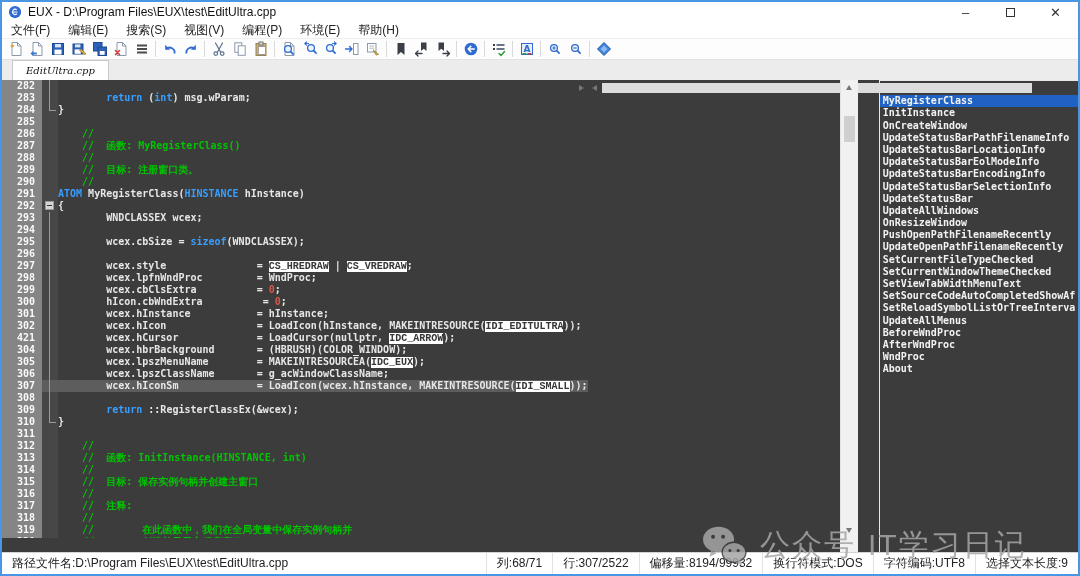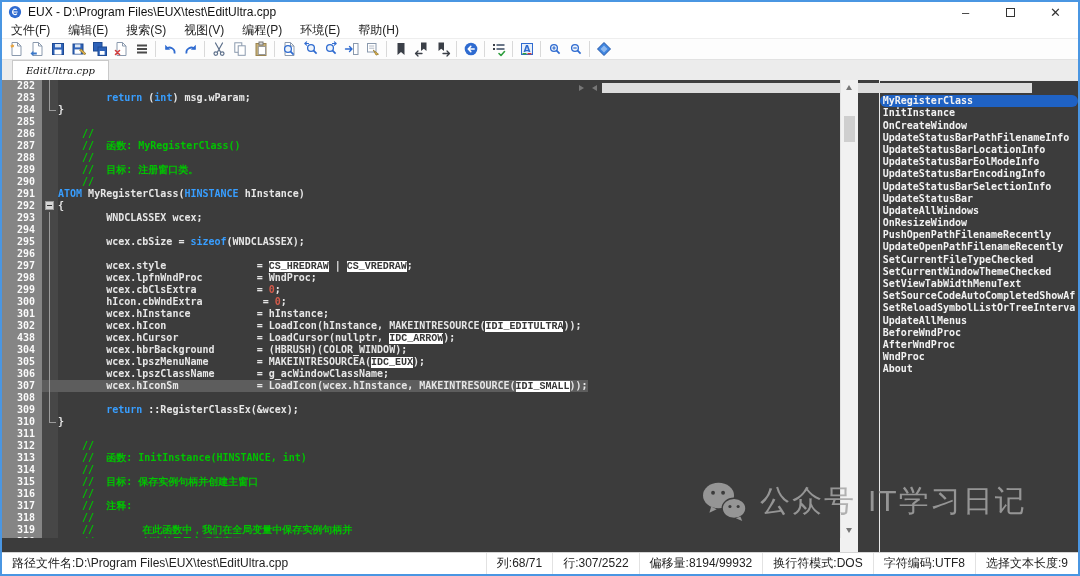--- a/index.html
+++ b/index.html
@@ -71,24 +71,24 @@
   .arr-up   { left:5px; top:5px; border-left:3.5px solid transparent; border-right:3.5px solid transparent; border-bottom:5px solid #777; }
   .arr-down { left:5px; bottom:5px; border-left:3.5px solid transparent; border-right:3.5px solid transparent; border-top:5px solid #777; }
   .scroll-corner { height:14px; background:#f1f1f1; }
 
   
   .panel { width:204px; background:var(--editor-bg); border-left:1px solid #e8e8e8;
     border-top:1px solid #e8e8e8; padding-top:2px; overflow:hidden;margin-left:21px; }
   .panel-item { height:12.2px; line-height:12.2px; padding:0 3px; color:#f2f2f2;
     font-family:"DejaVu Sans Mono", monospace; font-size:10px; font-weight:bold;
     white-space:pre; overflow:hidden; }
-  .panel-item.sel { background:var(--sel-blue);border-radius:6px; }
-
-  
-  .watermark { position:absolute; left:698px; top:400px; z-index:6; display:flex;
+  .panel-item.sel { background:var(--sel-blue); }
+
+  
+  .watermark { position:absolute; left:698px; top:444px; z-index:6; display:flex;
     align-items:center; gap:12px; color:#a5a5a5; opacity:.85; pointer-events:none; }
   .watermark .wm-text { font-size:30px; letter-spacing:2px; white-space:nowrap; }
   .watermark svg { width:48px; height:42px; flex:0 0 auto; }
 
   
   .statusbar { height:22px; background:#fff; border-top:1px solid #d4d4d4;
     display:flex; align-items:stretch; font-size:12px; color:#222; flex:0 0 auto; overflow:hidden; }
   .seg { display:flex; align-items:center; padding:0 10px; border-left:1px solid #e2e2e2; white-space:nowrap; }
   .seg-path { flex:1 1 auto; border-left:none; }
 </style>
@@ -336,21 +336,21 @@
           <div class="row"><span class="ln">293</span><span class="fold fm-line"></span><span class="codetxt"><span>        WNDCLASSEX wcex;</span></span></div>
           <div class="row"><span class="ln">294</span><span class="fold fm-line"></span><span class="codetxt"></span></div>
           <div class="row"><span class="ln">295</span><span class="fold fm-line"></span><span class="codetxt"><span>        wcex.cbSize = </span><span class="sk">sizeof</span><span>(WNDCLASSEX);</span></span></div>
           <div class="row"><span class="ln">296</span><span class="fold fm-line"></span><span class="codetxt"></span></div>
           <div class="row"><span class="ln">297</span><span class="fold fm-line"></span><span class="codetxt"><span>        wcex.style               = </span><span class="sh">CS_HREDRAW</span><span> | </span><span class="sh">CS_VREDRAW</span><span>;</span></span></div>
           <div class="row"><span class="ln">298</span><span class="fold fm-line"></span><span class="codetxt"><span>        wcex.lpfnWndProc         = WndProc;</span></span></div>
           <div class="row"><span class="ln">299</span><span class="fold fm-line"></span><span class="codetxt"><span>        wcex.cbClsExtra          = </span><span class="sn">0</span><span>;</span></span></div>
           <div class="row"><span class="ln">300</span><span class="fold fm-line"></span><span class="codetxt"><span>        hIcon.cbWndExtra          = </span><span class="sn">0</span><span>;</span></span></div>
           <div class="row"><span class="ln">301</span><span class="fold fm-line"></span><span class="codetxt"><span>        wcex.hInstance           = hInstance;</span></span></div>
           <div class="row"><span class="ln">302</span><span class="fold fm-line"></span><span class="codetxt"><span>        wcex.hIcon               = LoadIcon(hInstance, MAKEINTRESOURCE(</span><span class="sh">IDI_EDITULTRA</span><span>));</span></span></div>
-          <div class="row"><span class="ln">438</span><span class="fold fm-line"></span><span class="codetxt"><span>        wcex.hCursor             = LoadCursor(nullptr, </span><span class="sh">IDC_ARROW</span><span>);</span></span></div>
+          <div class="row"><span class="ln">421</span><span class="fold fm-line"></span><span class="codetxt"><span>        wcex.hCursor             = LoadCursor(nullptr, </span><span class="sh">IDC_ARROW</span><span>);</span></span></div>
           <div class="row"><span class="ln">304</span><span class="fold fm-line"></span><span class="codetxt"><span>        wcex.hbrBackground       = (HBRUSH)(COLOR_WINDOW);</span></span></div>
           <div class="row"><span class="ln">305</span><span class="fold fm-line"></span><span class="codetxt"><span>        wcex.lpszMenuName        = MAKEINTRESOURCEA(</span><span class="sh">IDC_EUX</span><span>);</span></span></div>
           <div class="row"><span class="ln">306</span><span class="fold fm-line"></span><span class="codetxt"><span>        wcex.lpszClassName       = g_acWindowClassName;</span></span></div>
           <div class="row cur"><span class="ln">307</span><span class="fold fm-line"></span><span class="codetxt"><span>        wcex.hIconSm             = LoadIcon(wcex.hInstance, MAKEINTRESOURCE(</span><span class="sh">IDI_SMALL</span><span>));</span></span></div>
           <div class="row"><span class="ln">308</span><span class="fold fm-line"></span><span class="codetxt"></span></div>
           <div class="row"><span class="ln">309</span><span class="fold fm-line"></span><span class="codetxt"><span>        </span><span class="sk">return</span><span> ::RegisterClassEx(&amp;wcex);</span></span></div>
           <div class="row"><span class="ln">310</span><span class="fold fm-end"></span><span class="codetxt"><span>}</span></span></div>
           <div class="row"><span class="ln">311</span><span class="fold"></span><span class="codetxt"></span></div>
           <div class="row"><span class="ln">312</span><span class="fold"></span><span class="codetxt"><span class="sc">    //</span></span></div>
           <div class="row"><span class="ln">313</span><span class="fold"></span><span class="codetxt"><span class="sc">    //  函数: InitInstance(HINSTANCE, int)</span></span></div>

